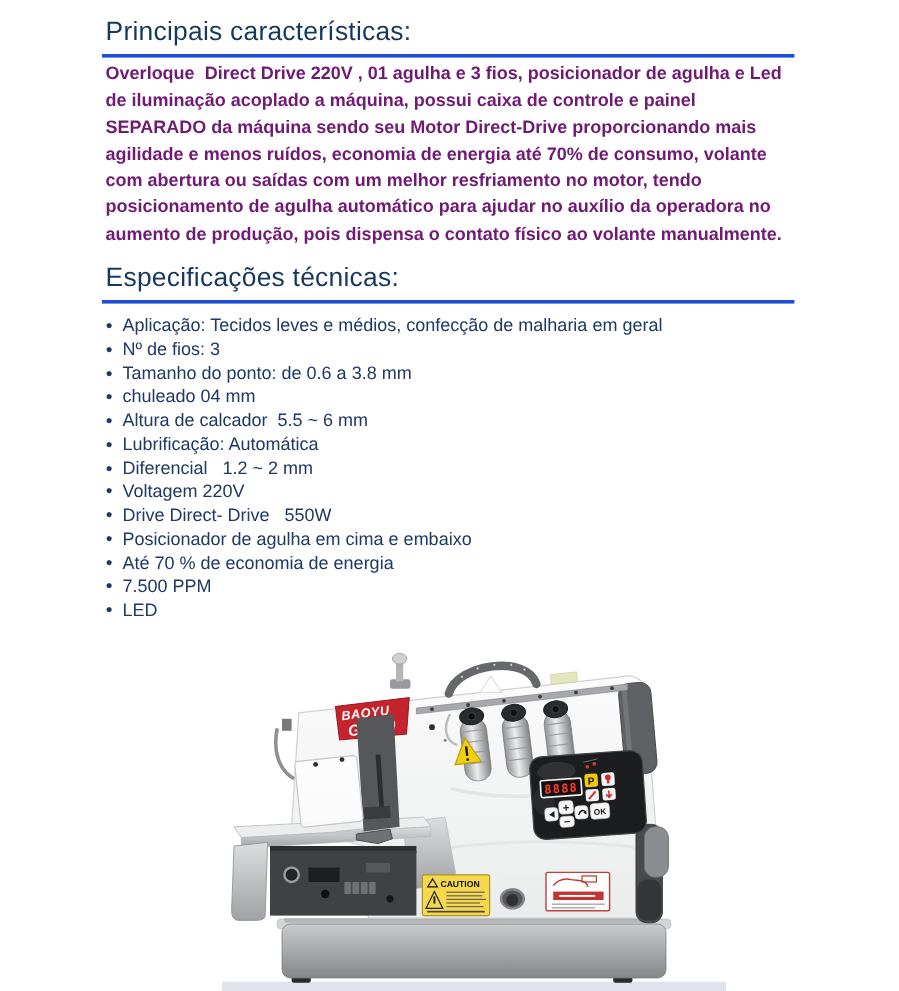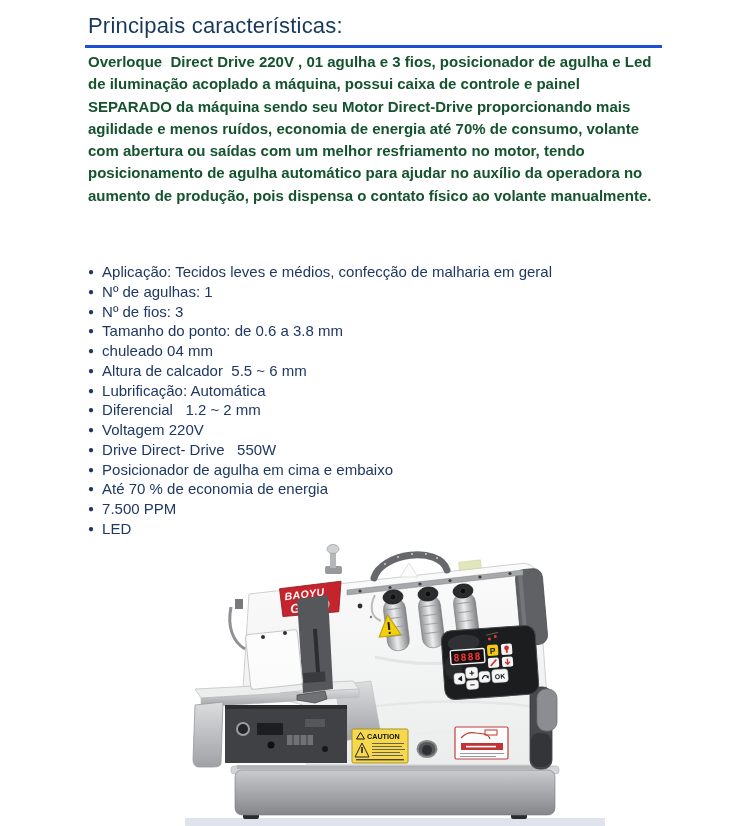--- a/index.html
+++ b/index.html
@@ -11,21 +11,21 @@
   .section-header{
     position:absolute;left:85px;width:574px;
     padding:0 0 5px 3px;border-bottom:3px solid #1d4ed8;
   }
   .section-header h2{
     margin:0;font-size:22px;line-height:28px;font-weight:400;
     color:#17375d;letter-spacing:.2px;
   }
   .desc{
     position:absolute;left:88px;top:51px;width:578px;
-    font-size:15px;font-weight:700;color:#14532d;line-height:22.3px;
+    font-size:15px;font-weight:700;color:#701a75;line-height:22.3px;
     white-space:pre-wrap;
   }
   .spec-list{
     position:absolute;left:88px;top:263px;margin:0;padding:0;list-style:none;
   }
   .spec-list li{
     font-size:15px;font-weight:400;color:#1f3864;line-height:17.75px;
     white-space:pre-wrap;
   }
   .spec-list li::before{
@@ -39,24 +39,26 @@
 <body>
 
 <div class="page">
 
   <div class="section-header" style="top:12px;">
     <h2>Principais características:</h2>
   </div>
 
   <div class="desc">Overloque  Direct Drive 220V , 01 agulha e 3 fios, posicionador de agulha e Led de iluminação acoplado a máquina, possui caixa de controle e painel SEPARADO da máquina sendo seu Motor Direct-Drive proporcionando mais agilidade e menos ruídos, economia de energia até 70% de consumo, volante com abertura ou saídas com um melhor resfriamento no motor, tendo posicionamento de agulha automático para ajudar no auxílio da operadora no aumento de produção, pois dispensa o contato físico ao volante manualmente.</div>
 
+  <div class="section-header" style="top:217px;">
+    <h2>Especificações técnicas:</h2>
+  </div>
 
   <ul class="spec-list">
     <li>Aplicação: Tecidos leves e médios, confecção de malharia em geral</li>
-    <li>Nº de agulhas: 1</li>
     <li>Nº de fios: 3</li>
     <li>Tamanho do ponto: de 0.6 a 3.8 mm</li>
     <li>chuleado 04 mm</li>
     <li>Altura de calcador  5.5 ~ 6 mm</li>
     <li>Lubrificação: Automática</li>
     <li>Diferencial   1.2 ~ 2 mm</li>
     <li>Voltagem 220V</li>
     <li>Drive Direct- Drive   550W</li>
     <li>Posicionador de agulha em cima e embaixo</li>
     <li>Até 70 % de economia de energia</li>

